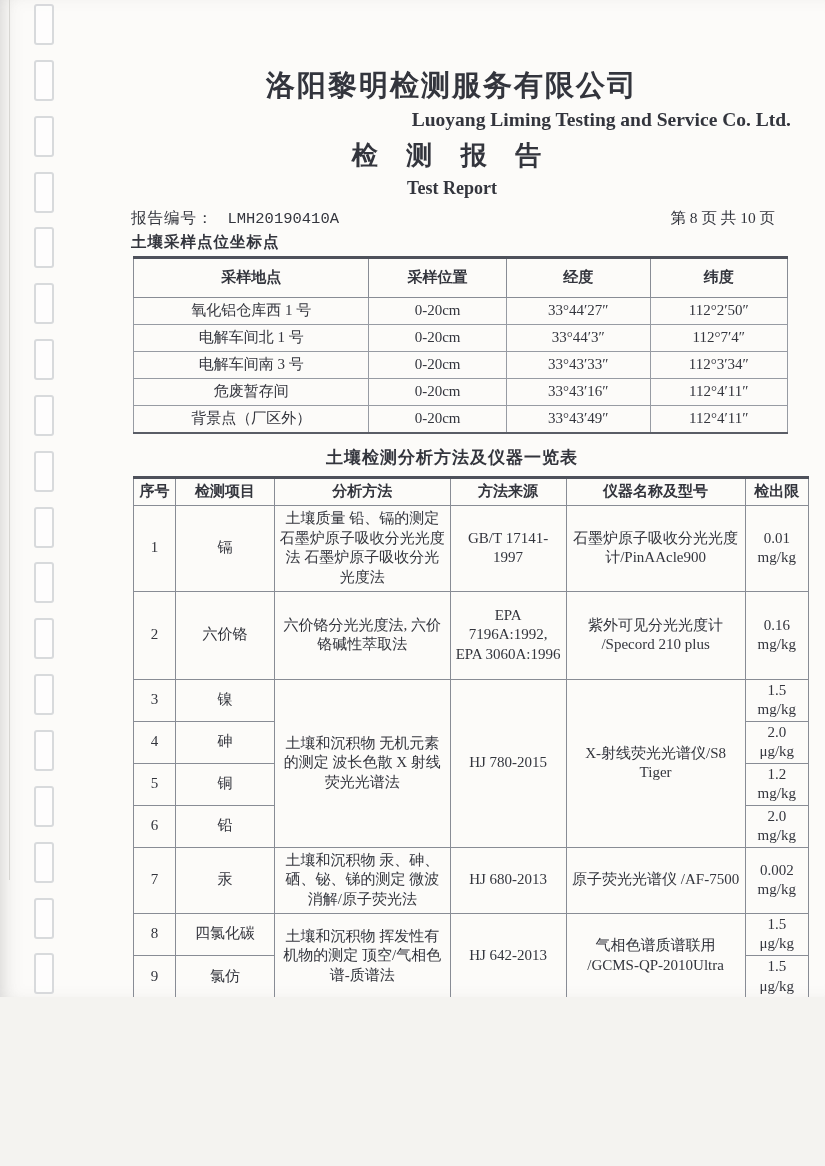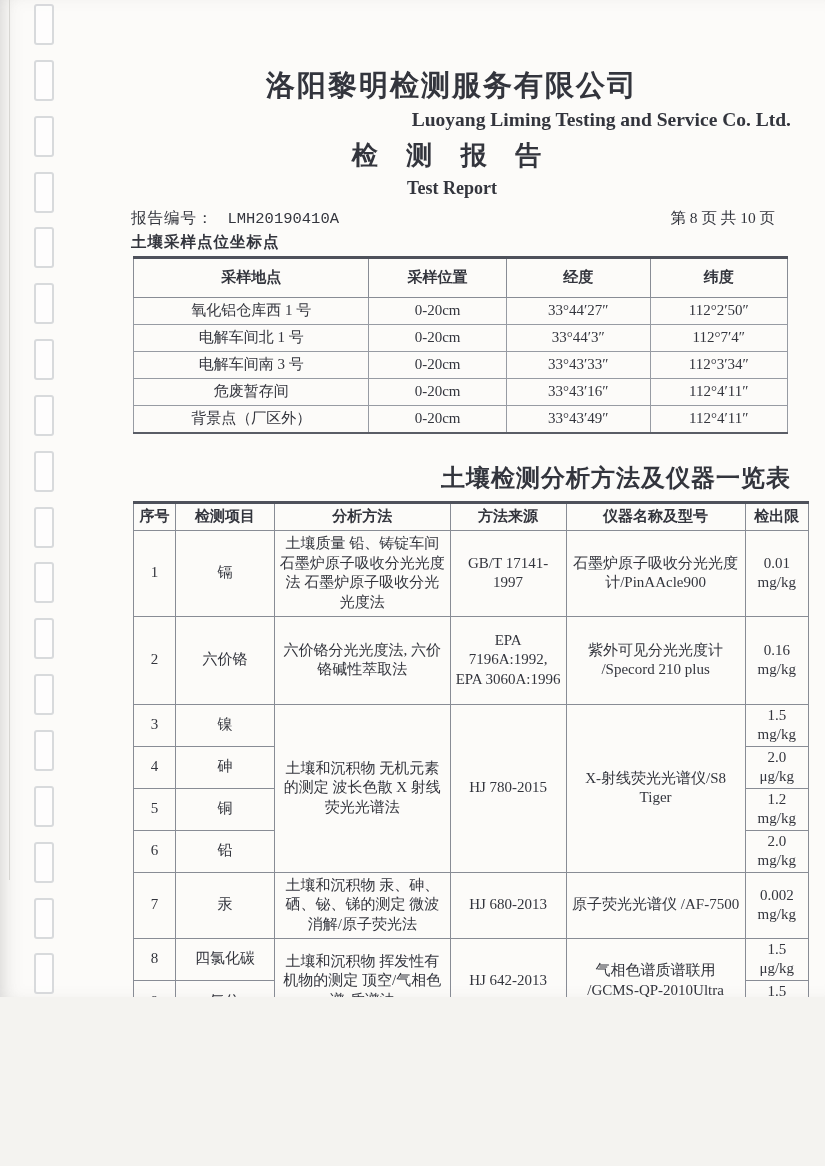--- a/index.html
+++ b/index.html
@@ -54,21 +54,21 @@
   .t2{border-top:3px solid #4e515b;border-bottom:2px solid #d946ef;}
   .t1 thead tr{height:40px;}
   .t1 tbody tr{height:27px;}
   .t2 thead tr{height:28px;}
   .t2 .r1{height:86px;}
   .t2 .r2{height:88px;}
   .t2 .rs{height:38px;}
   .t2 .r7{height:66px;}
   .t2 .r8{height:42px;}
   .t2 .r9{height:44px;}
-  .t2-title{font-size:24px;font-weight:bold;text-align:right;margin:28px 0 7px;letter-spacing:1px;}
+  .t2-title{font-size:17px;font-weight:bold;text-align:center;margin:12px 0 7px;letter-spacing:1px;}
   .footer{
     margin:22px 40px 0 0;border-top:2px solid #8d929b;
     display:flex;justify-content:space-between;
     padding:7px 66px 0 52px;font-size:15px;
   }
   .muted-lines td{border-color:#979ba3;}
 </style>
 </head>
 <body>
 
@@ -183,21 +183,21 @@
           <th>分析方法</th>
           <th>方法来源</th>
           <th>仪器名称及型号</th>
           <th>检出限</th>
         </tr>
       </thead>
       <tbody>
         <tr class="r1">
           <td>1</td>
           <td>镉</td>
-          <td>土壤质量 铅、铸锭车间 石墨炉原子吸收分光光度法 石墨炉原子吸收分光光度法</td>
+          <td>土壤质量 铅、镉的测定 石墨炉原子吸收分光光度法 石墨炉原子吸收分光光度法</td>
           <td>GB/T 17141-1997</td>
           <td>石墨炉原子吸收分光光度计/PinAAcle900</td>
           <td>0.01 mg/kg</td>
         </tr>
         <tr class="r2">
           <td>2</td>
           <td>六价铬</td>
           <td>六价铬分光光度法, 六价铬碱性萃取法</td>
           <td>EPA 7196A:1992, EPA 3060A:1996</td>
           <td>紫外可见分光光度计 /Specord 210 plus</td>

